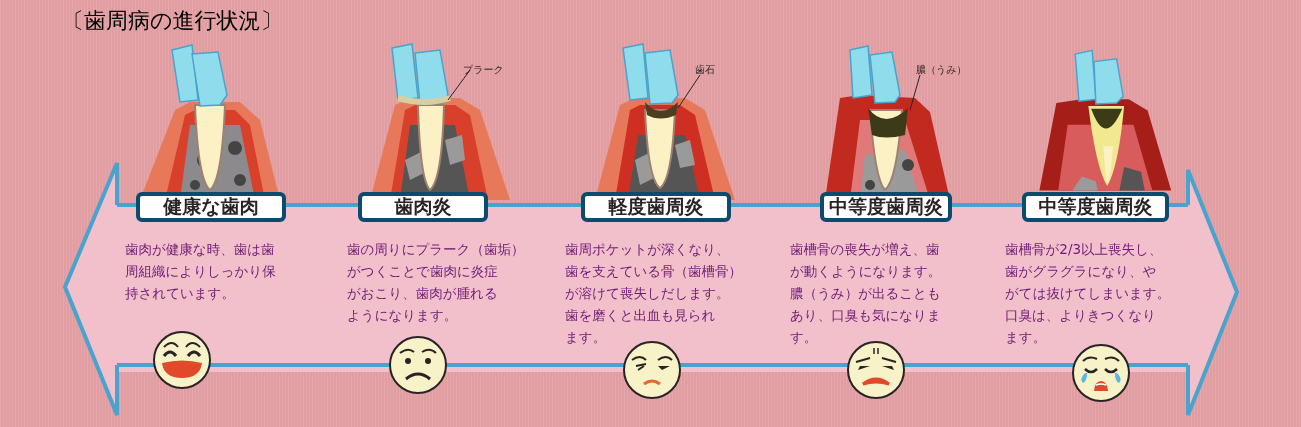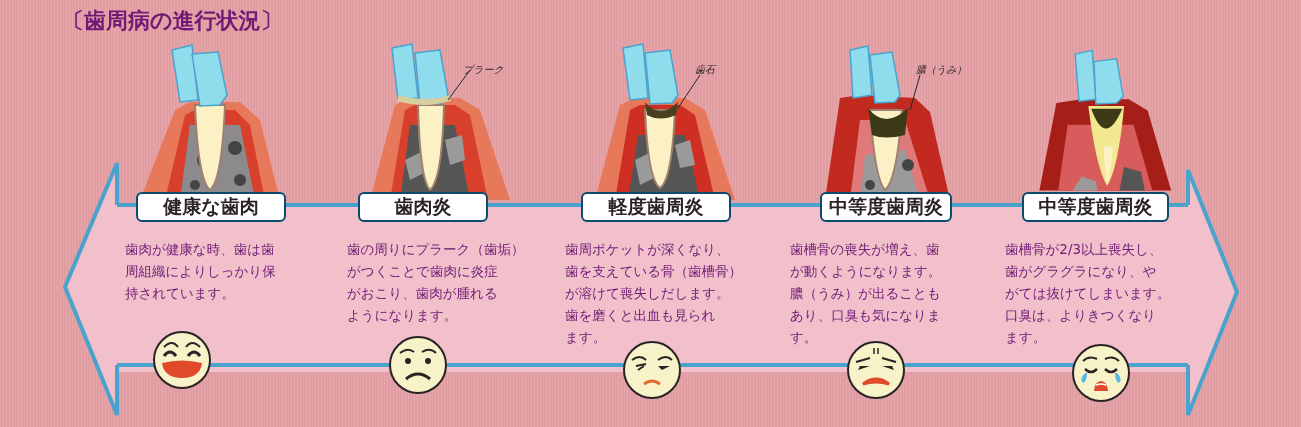--- a/index.html
+++ b/index.html
@@ -5,37 +5,37 @@
   html, body { margin: 0; padding: 0; }
   body {
     width: 1301px; height: 427px; position: relative; overflow: hidden;
     background: #e5a1a5;
     background-image: repeating-linear-gradient(90deg, rgba(255,255,255,0.05) 0 1px, rgba(0,0,0,0.02) 1px 3px);
     font-family: "DejaVu Sans", "Liberation Sans", sans-serif;
     color: #2a2326;
   }
   .title {
     position: absolute; left: 62px; top: 6px;
-    font-size: 22px; font-weight: bold; letter-spacing: 0px; color: #701a75;
+    font-size: 22px; font-weight: normal; letter-spacing: 0px; color: #000000;
   }
   .arrow-svg { position: absolute; left: 0; top: 0; }
   .tooth { position: absolute; top: 40px; width: 160px; height: 160px; }
   .stage-label {
     position: absolute; top: 192px; height: 30px;
-    background: #ffffff; border: 2px solid #0c4a6e; border-radius: 6px;
+    background: #ffffff; border: 4px solid #0c4a6e; border-radius: 6px;
     display: flex; align-items: center; justify-content: center;
     font-size: 19px; font-weight: bold; color: #2a2326; box-sizing: border-box;
   }
   .desc {
     position: absolute; top: 238px; font-size: 13.5px; line-height: 22px;
     color: #701a75; white-space: pre-line;
   }
   .face { position: absolute; width: 60px; height: 60px; }
   .callout {
-    position: absolute; font-size: 10px; color: #2a2326; font-style: italic;
+    position: absolute; font-size: 10px; color: #2a2326;
   }
 </style>
 </head>
 <body>
 
 <div class="title">〔歯周病の進行状況〕</div>
 
 <svg class="arrow-svg" width="1301" height="427">
   <polygon points="117,163 117,205 1188,205 1188,170 1237,292 1188,415 1188,370 117,370 117,415 65,287" fill="#f1c0cb" stroke="none"></polygon>
 

